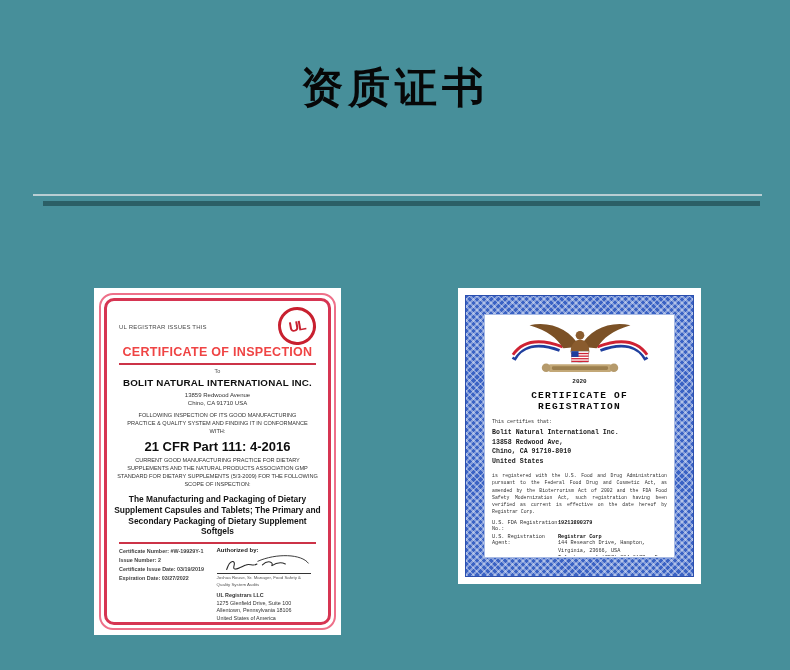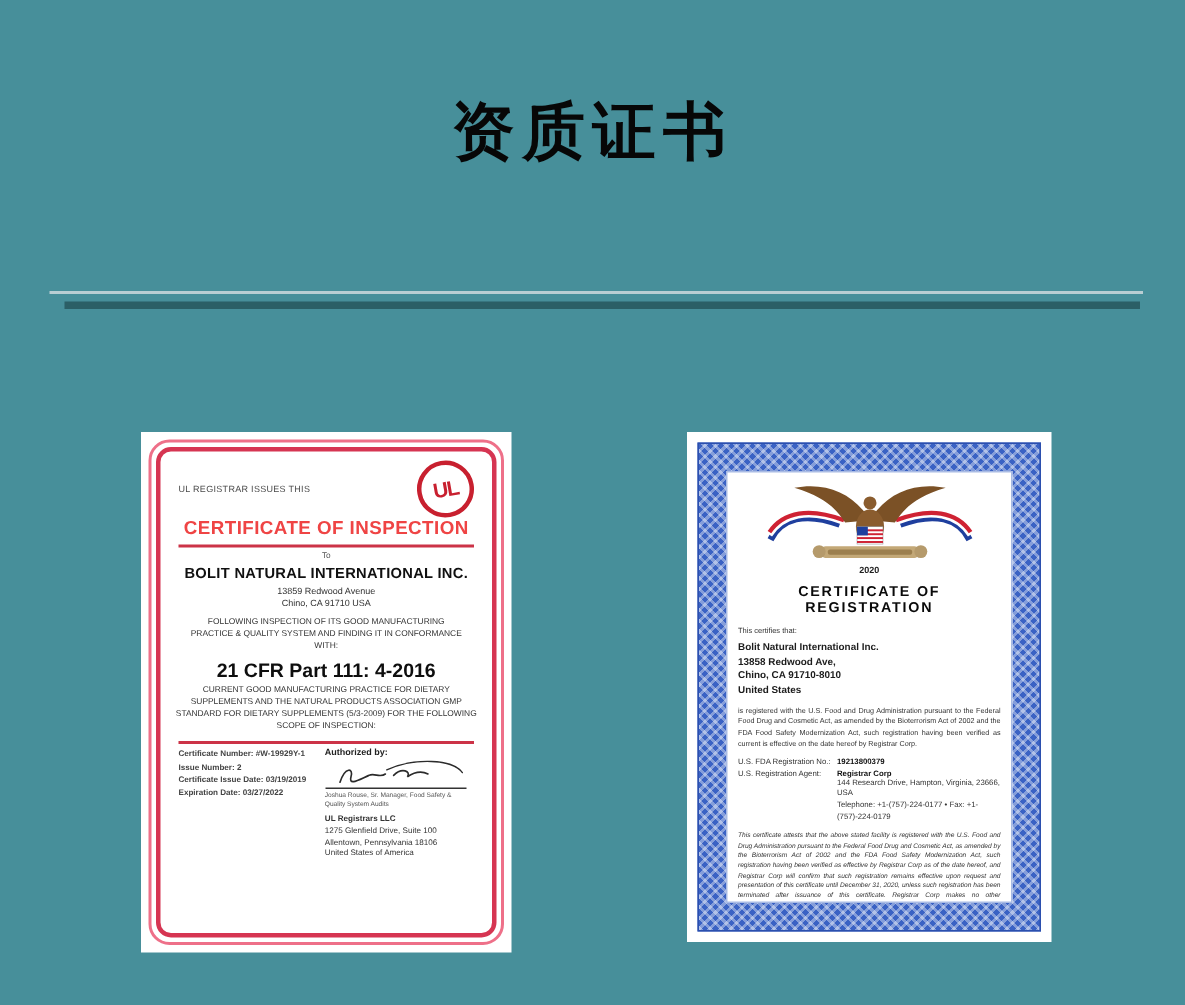--- a/index.html
+++ b/index.html
@@ -13,21 +13,21 @@
     position:absolute;top:64px;left:0;width:100%;
     text-align:center;font-size:42px;font-weight:700;color:#070707;
     letter-spacing:5px;line-height:1.15;
   }
   .divider-light{position:absolute;left:33px;top:194px;width:729px;height:2px;background:#b9ced3;}
   .divider-dark{position:absolute;left:43px;top:201px;width:717px;height:5px;background:#2b5f66;}
 
   
   .cert-card{position:absolute;background:#fff;}
   .cert-left{left:94px;top:288px;width:247px;height:347px;}
-  .cert-right{left:458px;top:288px;width:243px;height:340px;}
+  .cert-right{left:458px;top:288px;width:243px;height:296px;font-family:Liberation Mono, monospace;}
 
   
   .red-outer{position:absolute;inset:5px;border:2px solid #ee7089;border-radius:14px;}
   .red-inner{position:absolute;inset:10px;border:3px solid #d63552;border-radius:10px;}
   .lc-content{position:absolute;inset:15px;overflow:hidden;text-align:center;color:#222;}
   .lc-header{position:relative;height:36px;margin:4px 8px 0;}
   .lc-issuer{position:absolute;left:2px;top:17px;font-size:6px;color:#4a4a4a;letter-spacing:.2px;}
   .ul-logo{position:absolute;right:2px;top:0;width:32px;height:32px;border:3px solid #c8202f;
     border-radius:50%;transform:rotate(-10deg);display:flex;align-items:center;justify-content:center;}
   .ul-logo span{font-size:14px;font-weight:800;color:#c8202f;letter-spacing:-1px;}
@@ -95,20 +95,21 @@
     <div class="lc-rule"></div>
     <div class="lc-to">To</div>
     <div class="lc-company">BOLIT NATURAL INTERNATIONAL INC.</div>
     <div class="lc-addr">
       <div>13859 Redwood Avenue</div>
       <div>Chino, CA 91710 USA</div>
     </div>
     <div class="lc-intro">FOLLOWING INSPECTION OF ITS GOOD MANUFACTURING PRACTICE &amp; QUALITY SYSTEM AND FINDING IT IN CONFORMANCE WITH:</div>
     <div class="lc-standard">21 CFR Part 111: 4-2016</div>
     <div class="lc-desc">CURRENT GOOD MANUFACTURING PRACTICE FOR DIETARY SUPPLEMENTS AND THE NATURAL PRODUCTS ASSOCIATION GMP STANDARD FOR DIETARY SUPPLEMENTS (5/3-2009) FOR THE FOLLOWING SCOPE OF INSPECTION:</div>
+    <div class="lc-scope">The Manufacturing and Packaging of Dietary Supplement Capsules and Tablets; The Primary and Secondary Packaging of Dietary Supplement Softgels</div>
     <div class="lc-rule2"></div>
 
     <div class="lc-cols">
       <div class="lc-details">
         <div>Certificate Number: #W-19929Y-1</div>
         <div>Issue Number: 2</div>
         <div>Certificate Issue Date: 03/19/2019</div>
         <div>Expiration Date: 03/27/2022</div>
       </div>
       <div class="lc-auth">

